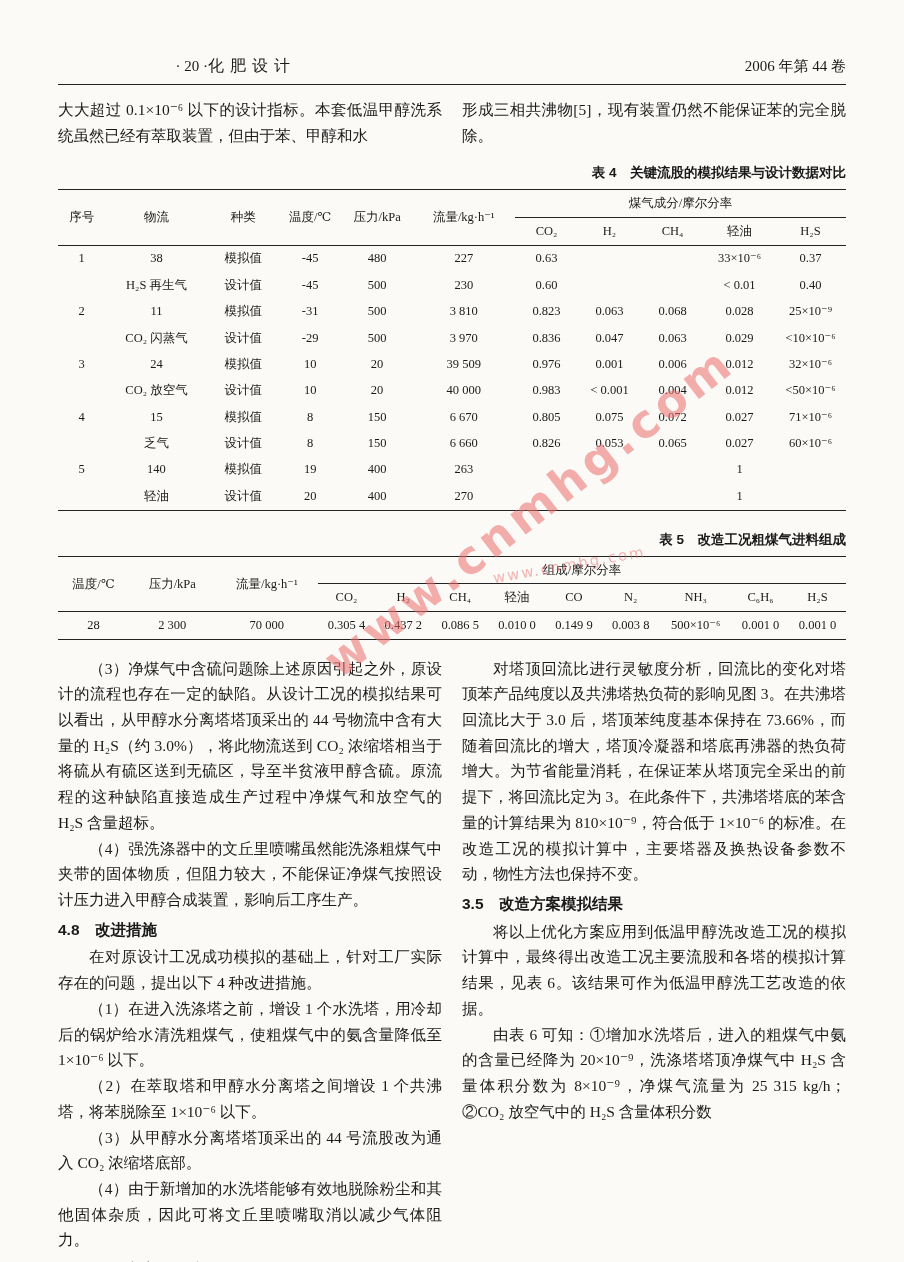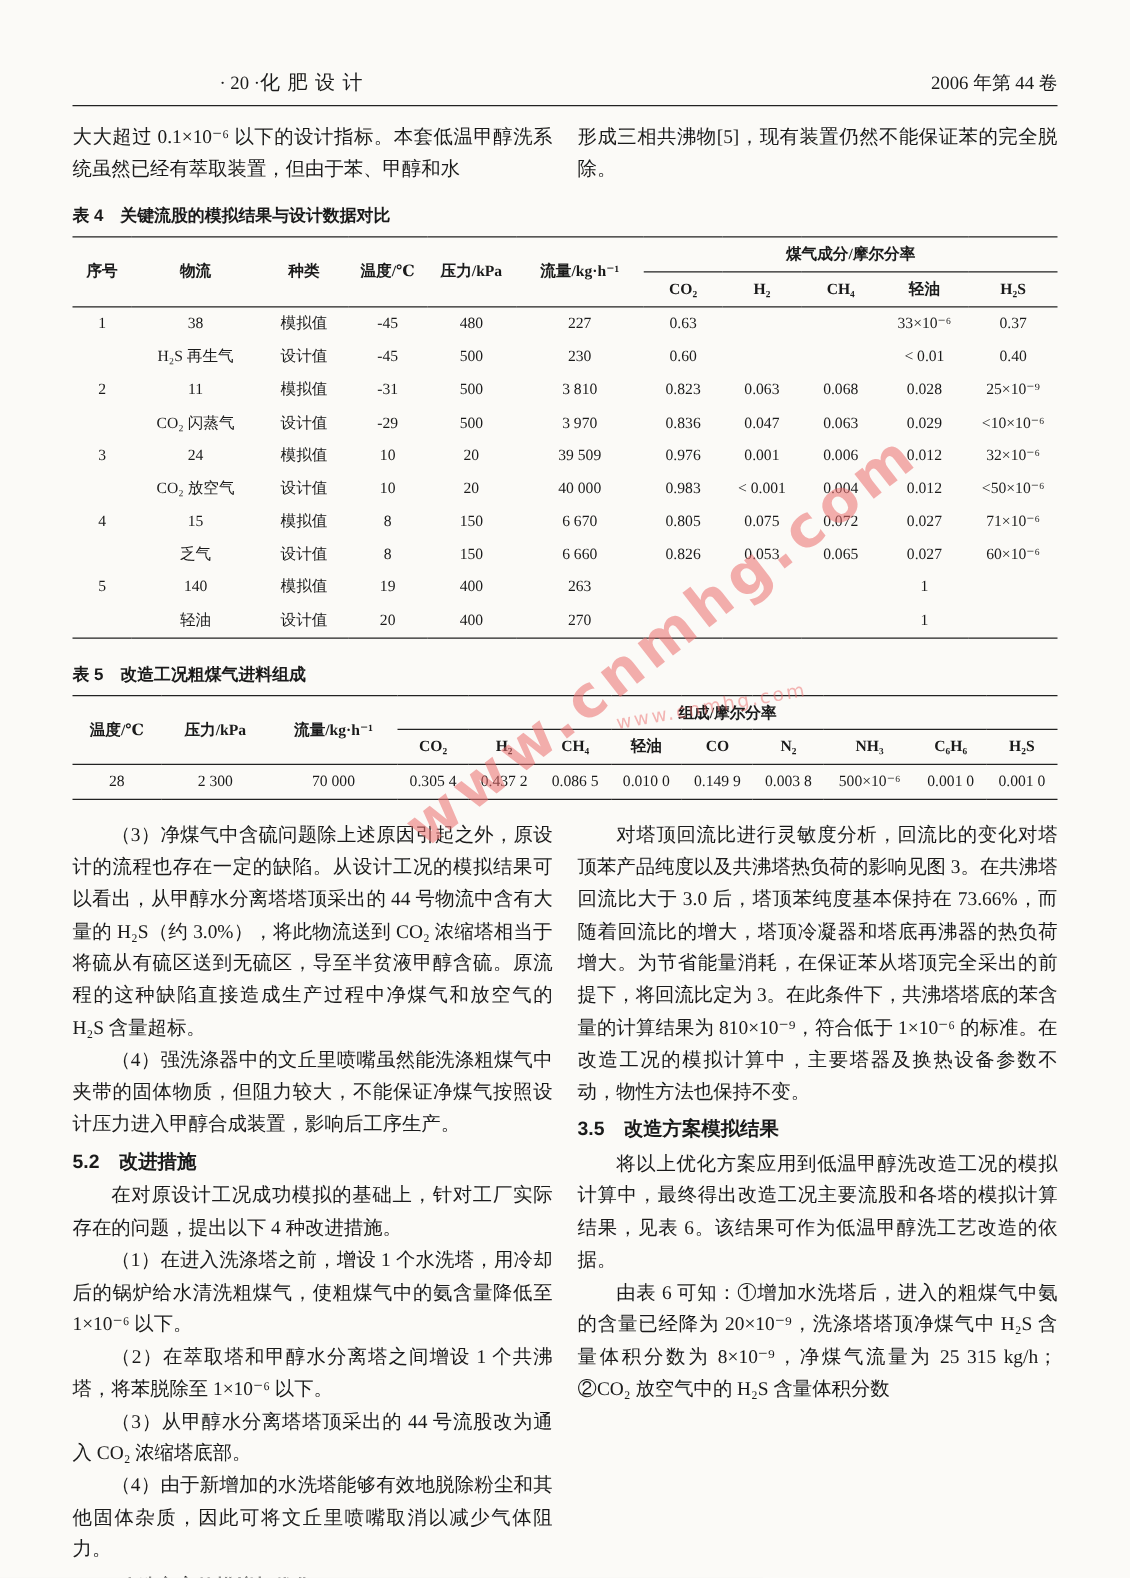--- a/index.html
+++ b/index.html
@@ -42,36 +42,36 @@
   p.no-indent { text-indent: 0; }
   h3.sec-head {
     margin: 4px 0 2px 0;
     font-size: 15.5px;
     line-height: 1.66;
     font-weight: bold;
     font-family: "Liberation Sans", "DejaVu Sans", sans-serif;
   }
   
   .tbl-caption {
-    text-align: left;
+    text-align: right;
     font-size: 13.5px;
     font-weight: bold;
     font-family: "Liberation Sans", "DejaVu Sans", sans-serif;
     margin: 16px 0 7px 0;
   }
   table.data-table {
     width: 100%;
     border-collapse: collapse;
     font-size: 12.5px;
     text-align: center;
     border-top: 1.6px solid #222;
     border-bottom: 1.6px solid #222;
   }
   table.data-table th {
-    font-weight: bold;
+    font-weight: normal;
     padding: 4px 2px;
     border-bottom: 1px solid #222;
     line-height: 1.5;
   }
   table.data-table td {
     padding: 3.5px 2px;
     line-height: 1.55;
     white-space: nowrap;
   }
   .t5-wrap { margin-top: 20px; }
@@ -314,21 +314,21 @@
             <td>0.001 0</td>
           </tr>
         </tbody>
     </table>
   </div>
 
   <div class="twocol main-block">
     <div class="col">
       <p class="body-par">（3）净煤气中含硫问题除上述原因引起之外，原设计的流程也存在一定的缺陷。从设计工况的模拟结果可以看出，从甲醇水分离塔塔顶采出的 44 号物流中含有大量的 H₂S（约 3.0%），将此物流送到 CO₂ 浓缩塔相当于将硫从有硫区送到无硫区，导至半贫液甲醇含硫。原流程的这种缺陷直接造成生产过程中净煤气和放空气的 H₂S 含量超标。</p>
       <p class="body-par">（4）强洗涤器中的文丘里喷嘴虽然能洗涤粗煤气中夹带的固体物质，但阻力较大，不能保证净煤气按照设计压力进入甲醇合成装置，影响后工序生产。</p>
-      <h3 class="sec-head">5.2　改进措施</h3>
+      <h3 class="sec-head">4.8　改进措施</h3>
       <p class="body-par">在对原设计工况成功模拟的基础上，针对工厂实际存在的问题，提出以下 4 种改进措施。</p>
       <p class="body-par">（1）在进入洗涤塔之前，增设 1 个水洗塔，用冷却后的锅炉给水清洗粗煤气，使粗煤气中的氨含量降低至 1×10⁻⁶ 以下。</p>
       <p class="body-par">（2）在萃取塔和甲醇水分离塔之间增设 1 个共沸塔，将苯脱除至 1×10⁻⁶ 以下。</p>
       <p class="body-par">（3）从甲醇水分离塔塔顶采出的 44 号流股改为通入 CO₂ 浓缩塔底部。</p>
       <p class="body-par">（4）由于新增加的水洗塔能够有效地脱除粉尘和其他固体杂质，因此可将文丘里喷嘴取消以减少气体阻力。</p>
       <h3 class="sec-head">3.4　改造方案的模拟与优化</h3>
 
     </div>
     <div class="col">
       <p class="body-par">对塔顶回流比进行灵敏度分析，回流比的变化对塔顶苯产品纯度以及共沸塔热负荷的影响见图 3。在共沸塔回流比大于 3.0 后，塔顶苯纯度基本保持在 73.66%，而随着回流比的增大，塔顶冷凝器和塔底再沸器的热负荷增大。为节省能量消耗，在保证苯从塔顶完全采出的前提下，将回流比定为 3。在此条件下，共沸塔塔底的苯含量的计算结果为 810×10⁻⁹，符合低于 1×10⁻⁶ 的标准。在改造工况的模拟计算中，主要塔器及换热设备参数不动，物性方法也保持不变。</p>

